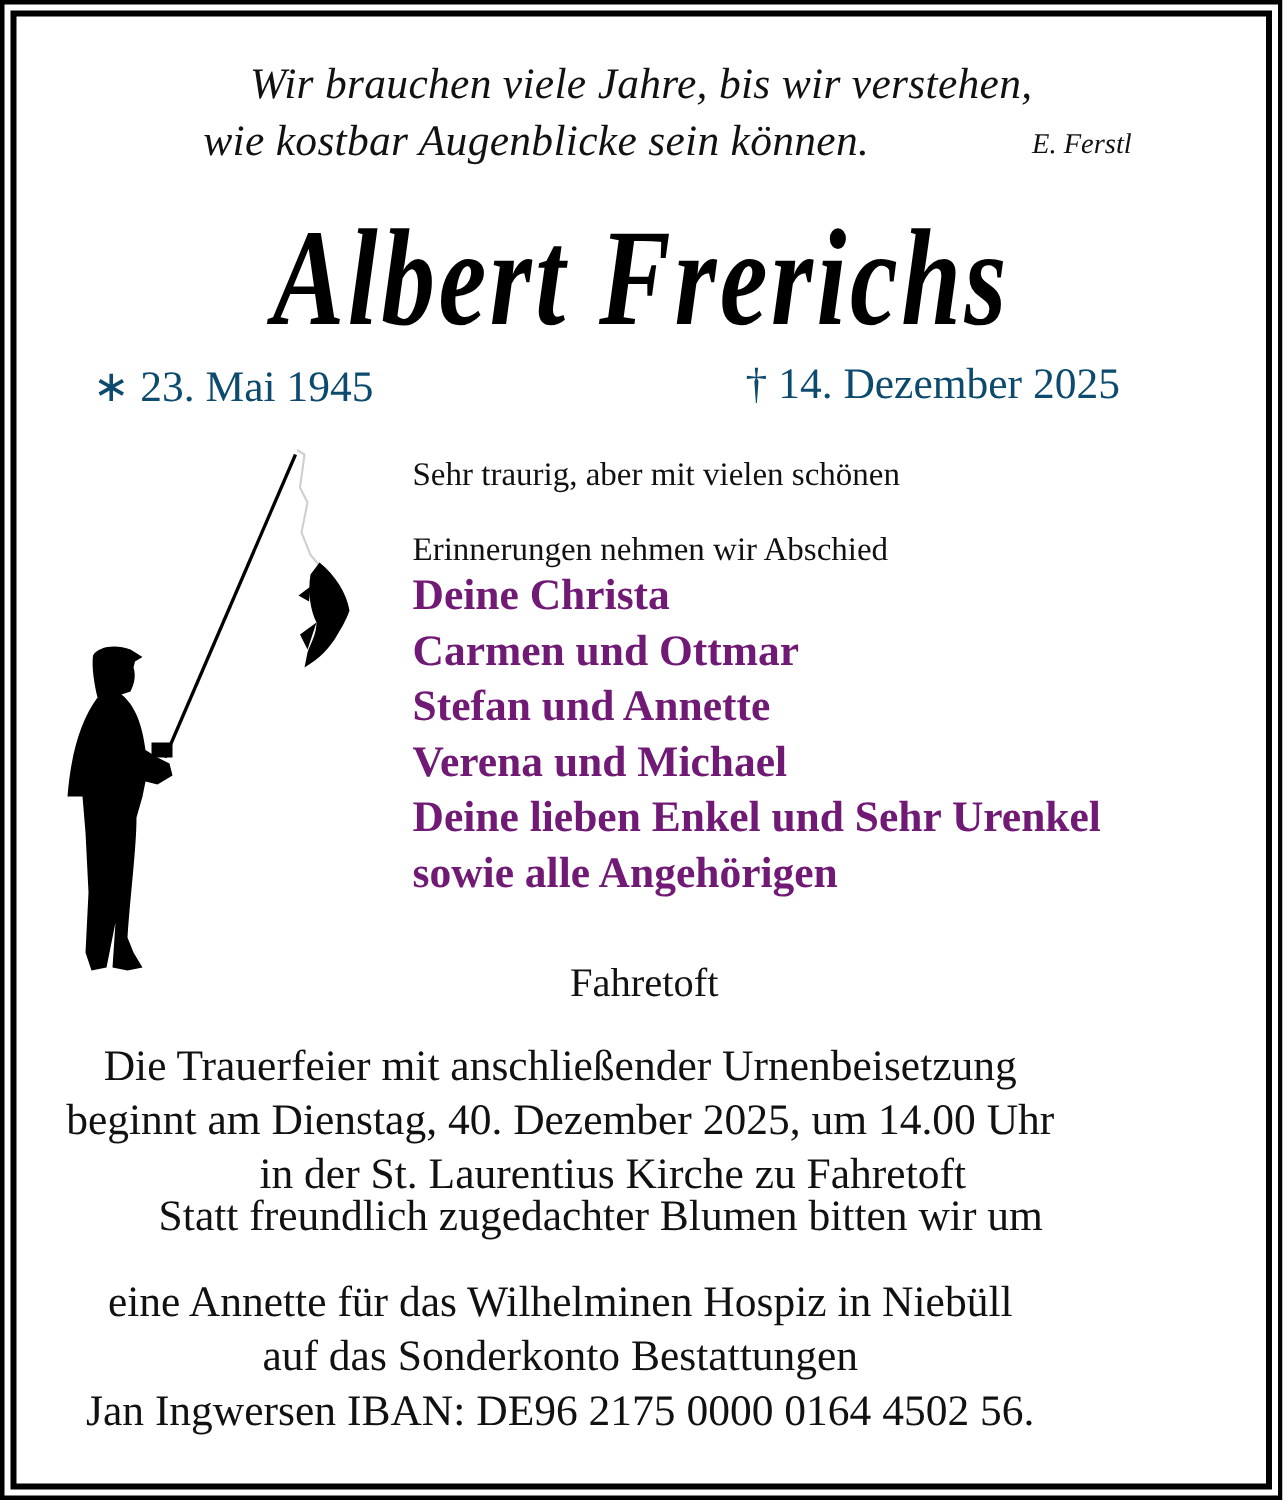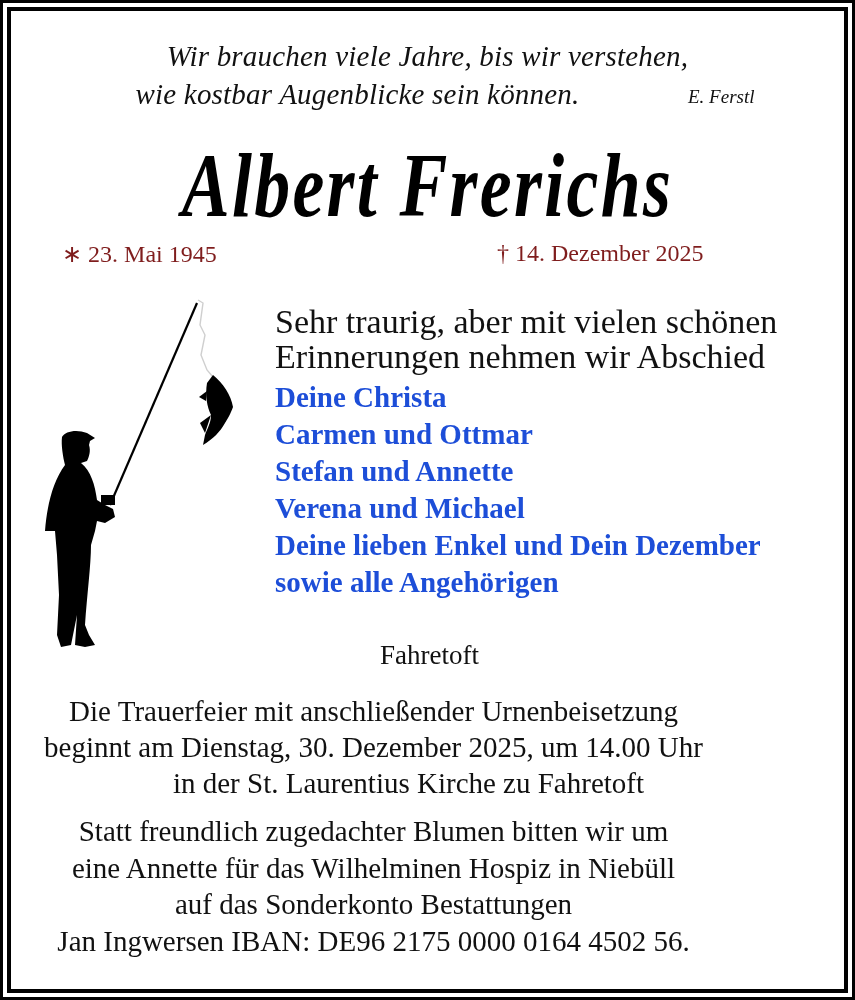--- a/index.html
+++ b/index.html
@@ -24,29 +24,29 @@
     font-size: 19px; color: #111; text-align: right;
   }
   .name {
     position: absolute; left: 0; width: 855px; text-align: center; top: 132px;
     font-family: "Liberation Serif", "DejaVu Serif", serif; font-style: italic; font-weight: bold;
     font-size: 92px; letter-spacing: 3px; color: #000;
     transform: scaleX(0.78); transform-origin: center;
   }
   .dates {
     position: absolute; top: 240px; font-family: "Liberation Serif", serif;
-    font-size: 24px; color: #7f1d1d;
+    font-size: 29px; color: #0c4a6e;
   }
   .lead {
     position: absolute; left: 275px; font-family: "Liberation Serif", serif;
-    font-size: 34px; color: #111; white-space: nowrap;
+    font-size: 22px; color: #111; white-space: nowrap;
   }
   .family {
     position: absolute; left: 275px; font-family: "Liberation Serif", serif;
-    font-weight: bold; font-size: 29px; color: #1d4ed8; white-space: nowrap;
+    font-weight: bold; font-size: 29px; color: #701a75; white-space: nowrap;
   }
   .center-line {
     position: absolute; left: 0; width: 747px; text-align: center;
     font-family: "Liberation Serif", serif; font-size: 29px; color: #111; white-space: nowrap;
   }
   .place {
     position: absolute; top: 640px; left: 0; width: 855px; text-align: center;
     font-family: "Liberation Serif", serif; font-size: 27px; color: #111;
   }
   svg.fisher { position: absolute; left: 35px; top: 295px; }
@@ -79,32 +79,32 @@
     <path d="M172 96 L164 102 L171 106 Z" fill="#000"></path>
 
     <path d="M27 142 C30 136 42 134 52 138 L60 143 L55 146 L54 150 C56 156 54 162 52 166 L46 168 L42 172 L30 170 C28 162 26 150 27 142 Z" fill="#000"></path>
 
     <path d="M30 170 L46 168 C56 176 60 190 62 205 L70 210 L78 214 L80 222 L70 228 L62 226 L60 236 L56 250 C56 270 52 300 50 330 L54 340 L60 350 L50 352 L40 350 L42 320 L36 350 L26 352 L22 340 L24 300 L22 260 L20 236 L10 236 C12 210 18 186 30 170 Z" fill="#000"></path>
 
     <rect x="66" y="200" width="14" height="10" fill="#000"></rect>
   </svg>
 
   <div class="lead" style="top:303px;">Sehr traurig, aber mit vielen schönen</div>
-  <div class="lead" style="top:338px;">Erinnerungen nehmen wir Abschied</div>
+  <div class="lead" style="top:353px;">Erinnerungen nehmen wir Abschied</div>
 
   <div class="family" style="top:381px;">Deine Christa</div>
   <div class="family" style="top:418px;">Carmen und Ottmar</div>
   <div class="family" style="top:455px;">Stefan und Annette</div>
   <div class="family" style="top:492px;">Verena und Michael</div>
-  <div class="family" style="top:529px;">Deine lieben Enkel und Dein Dezember</div>
+  <div class="family" style="top:529px;">Deine lieben Enkel und Sehr Urenkel</div>
   <div class="family" style="top:566px;">sowie alle Angehörigen</div>
 
   <div class="place" style="left:2px;">Fahretoft</div>
 
   <div class="center-line" style="top:695px;">Die Trauerfeier mit anschließender Urnenbeisetzung</div>
-  <div class="center-line" style="top:731px;">beginnt am Dienstag, 30. Dezember 2025, um 14.00 Uhr</div>
+  <div class="center-line" style="top:731px;">beginnt am Dienstag, 40. Dezember 2025, um 14.00 Uhr</div>
   <div class="center-line" style="top:767px;margin-left:35px;">in der St. Laurentius Kirche zu Fahretoft</div>
 
-  <div class="center-line" style="top:815px;">Statt freundlich zugedachter Blumen bitten wir um</div>
+  <div class="center-line" style="top:795px;margin-left:27px;">Statt freundlich zugedachter Blumen bitten wir um</div>
   <div class="center-line" style="top:852px;">eine Annette für das Wilhelminen Hospiz in Niebüll</div>
   <div class="center-line" style="top:888px;">auf das Sonderkonto Bestattungen</div>
   <div class="center-line" style="top:925px;">Jan Ingwersen IBAN: DE96 2175 0000 0164 4502 56.</div>
 </div>
 
 </body></html>

